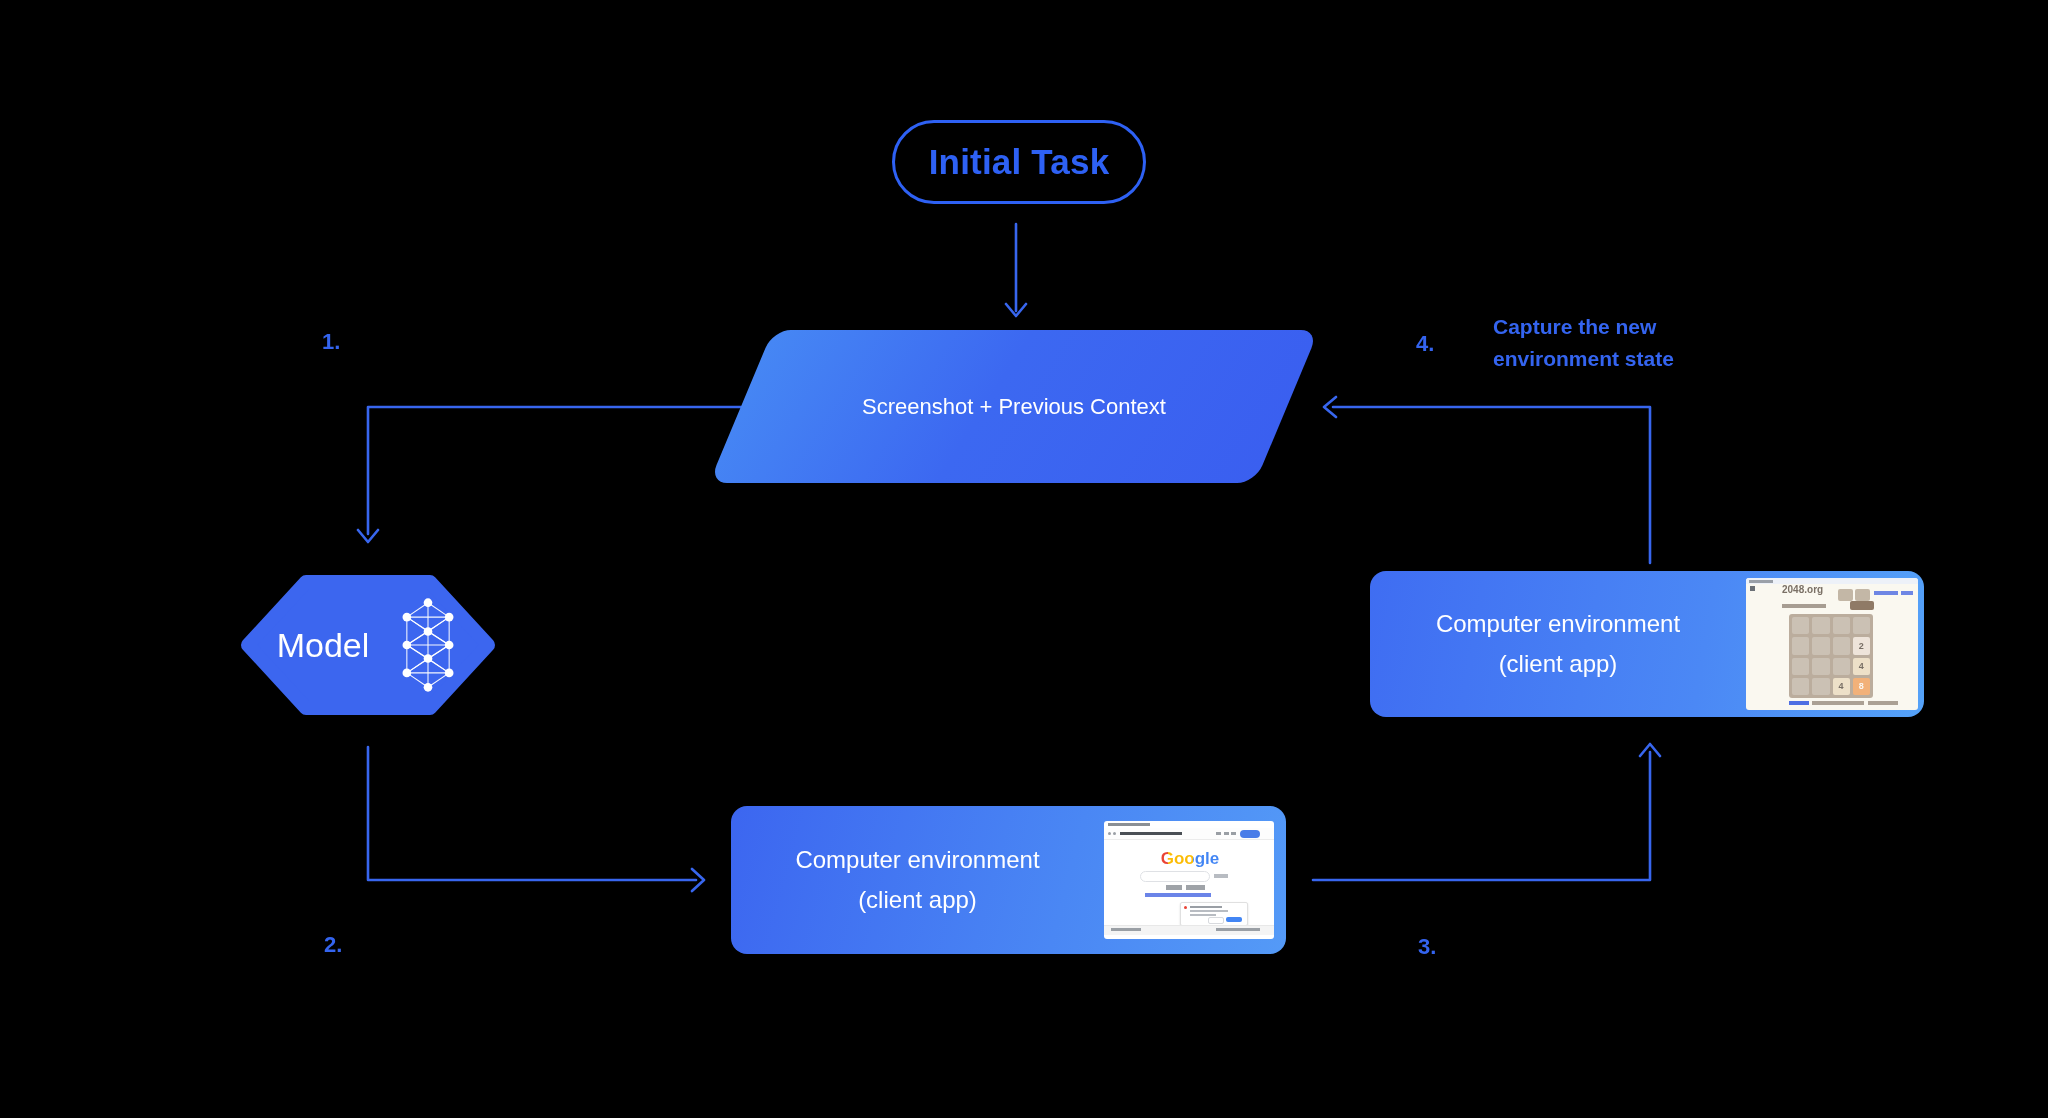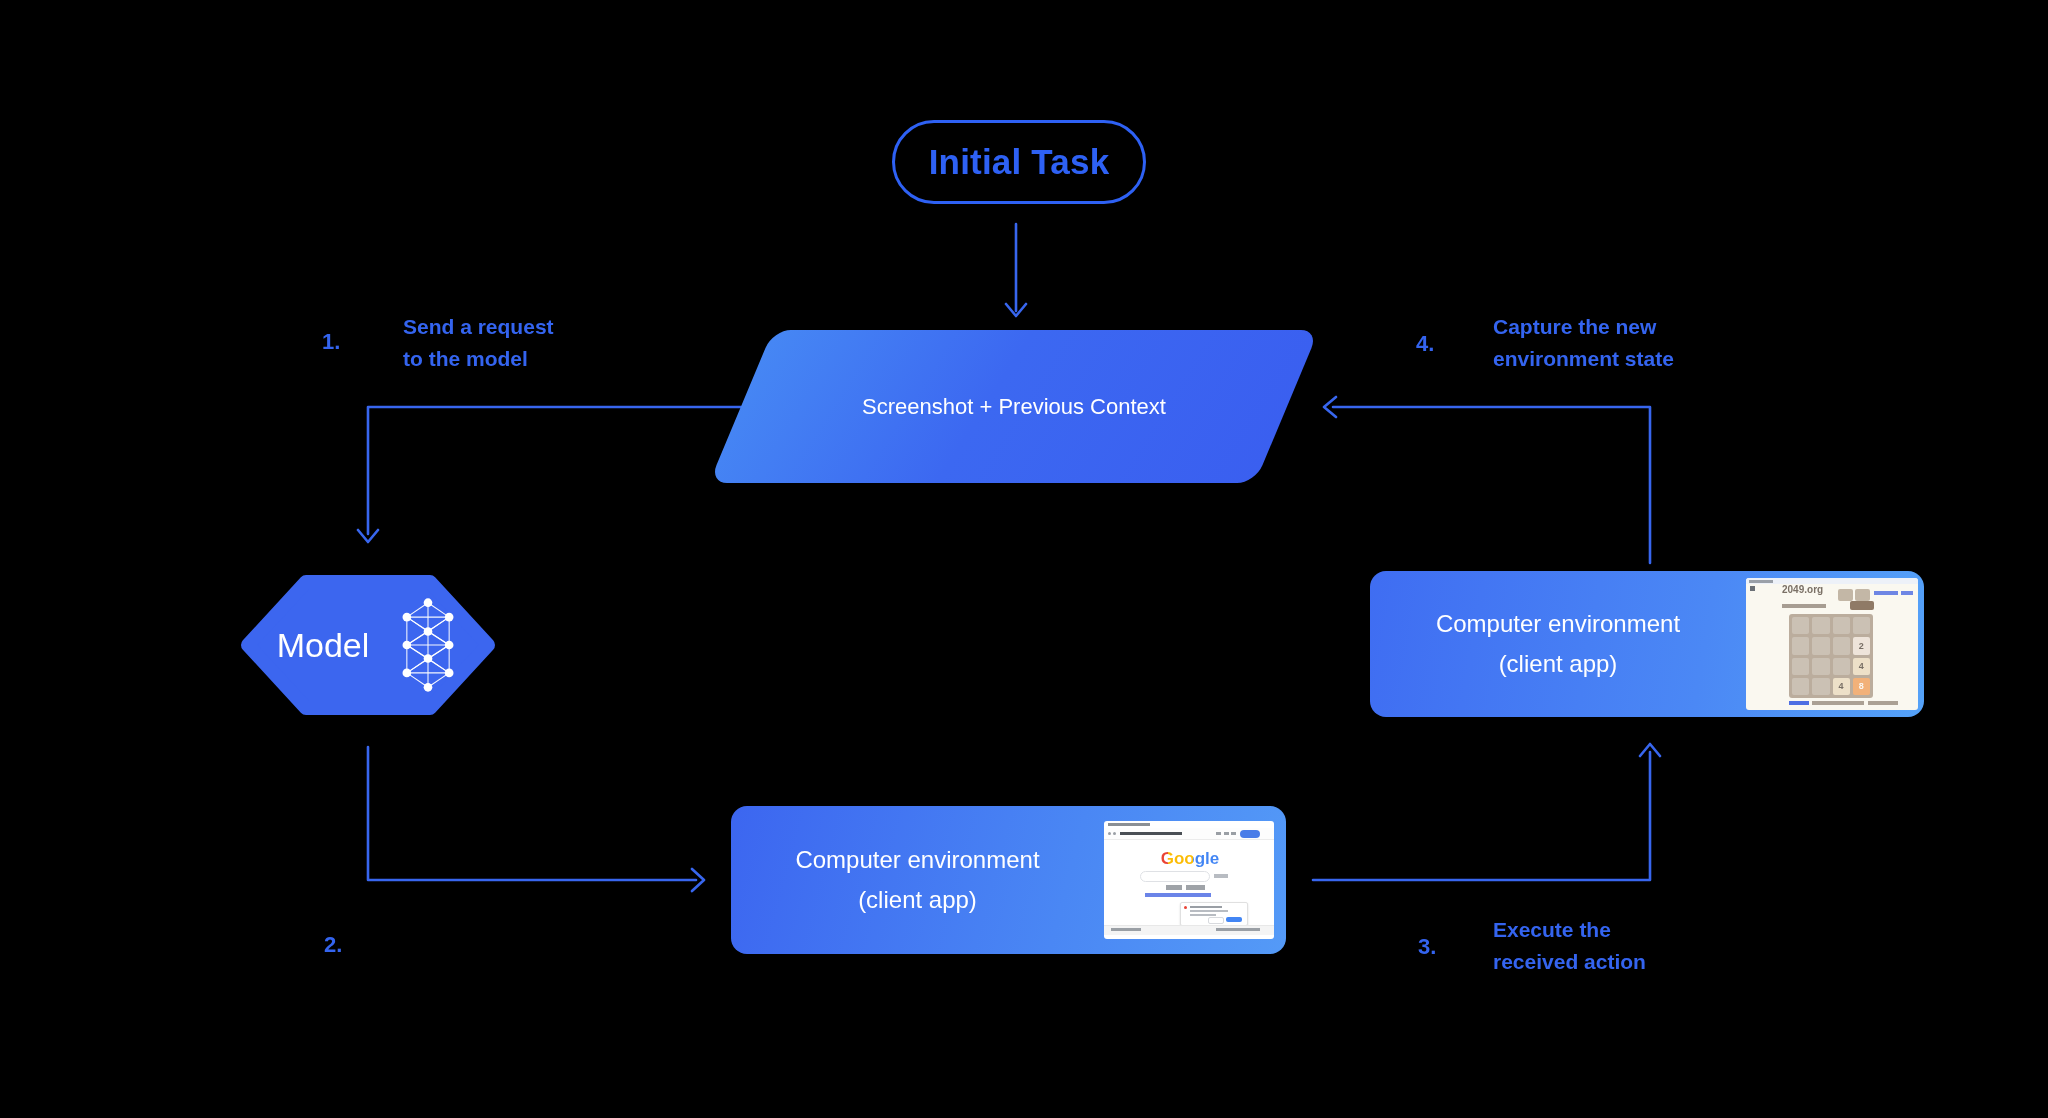--- a/index.html
+++ b/index.html
@@ -179,21 +179,21 @@
   <div class="env-box" id="env-right">
     <div class="env-text">
       <span>Computer environment</span>
       <span>(client app)</span>
     </div>
     <div class="shot" id="shot-2048">
       <div class="inner">
         <div class="s2048-topstrip"></div>
         <div class="s2048-toptext"></div>
         <div class="s2048-winicon"></div>
-        <div class="s2048-title">2049.org</div>
+        <div class="s2048-title">2048.org</div>
         <div class="s2048-score1"></div>
         <div class="s2048-score2"></div>
         <div class="s2048-link1"></div>
         <div class="s2048-link2"></div>
         <div class="s2048-sub"></div>
         <div class="s2048-btn"></div>
         <div class="s2048-grid">
           <span></span>
           <span></span>
           <span></span>
@@ -248,32 +248,24 @@
         <div class="sg-ck-b1"></div>
         <div class="sg-ck-b2"></div>
         <div class="sg-footer"></div>
         <div class="sg-f1"></div>
         <div class="sg-f2"></div>
       </div>
     </div>
   </div>
 
   <div class="step-num" style="left:322px;top:329px;">1.</div>
-  <div class="step-text" style="left:403px;top:311px;">
-    <span>Send a request</span>
-    <span>to the model</span>
-  </div>
 
   <div class="step-num" style="left:324px;top:932px;">2.</div>
 
   <div class="step-num" style="left:1418px;top:934px;">3.</div>
-  <div class="step-text" style="left:1493px;top:914px;">
-    <span>Execute the</span>
-    <span>received action</span>
-  </div>
 
   <div class="step-num" style="left:1416px;top:331px;">4.</div>
   <div class="step-text" style="left:1493px;top:311px;">
     <span>Capture the new</span>
     <span>environment state</span>
   </div>
 
 </div>
 
 </body></html>

